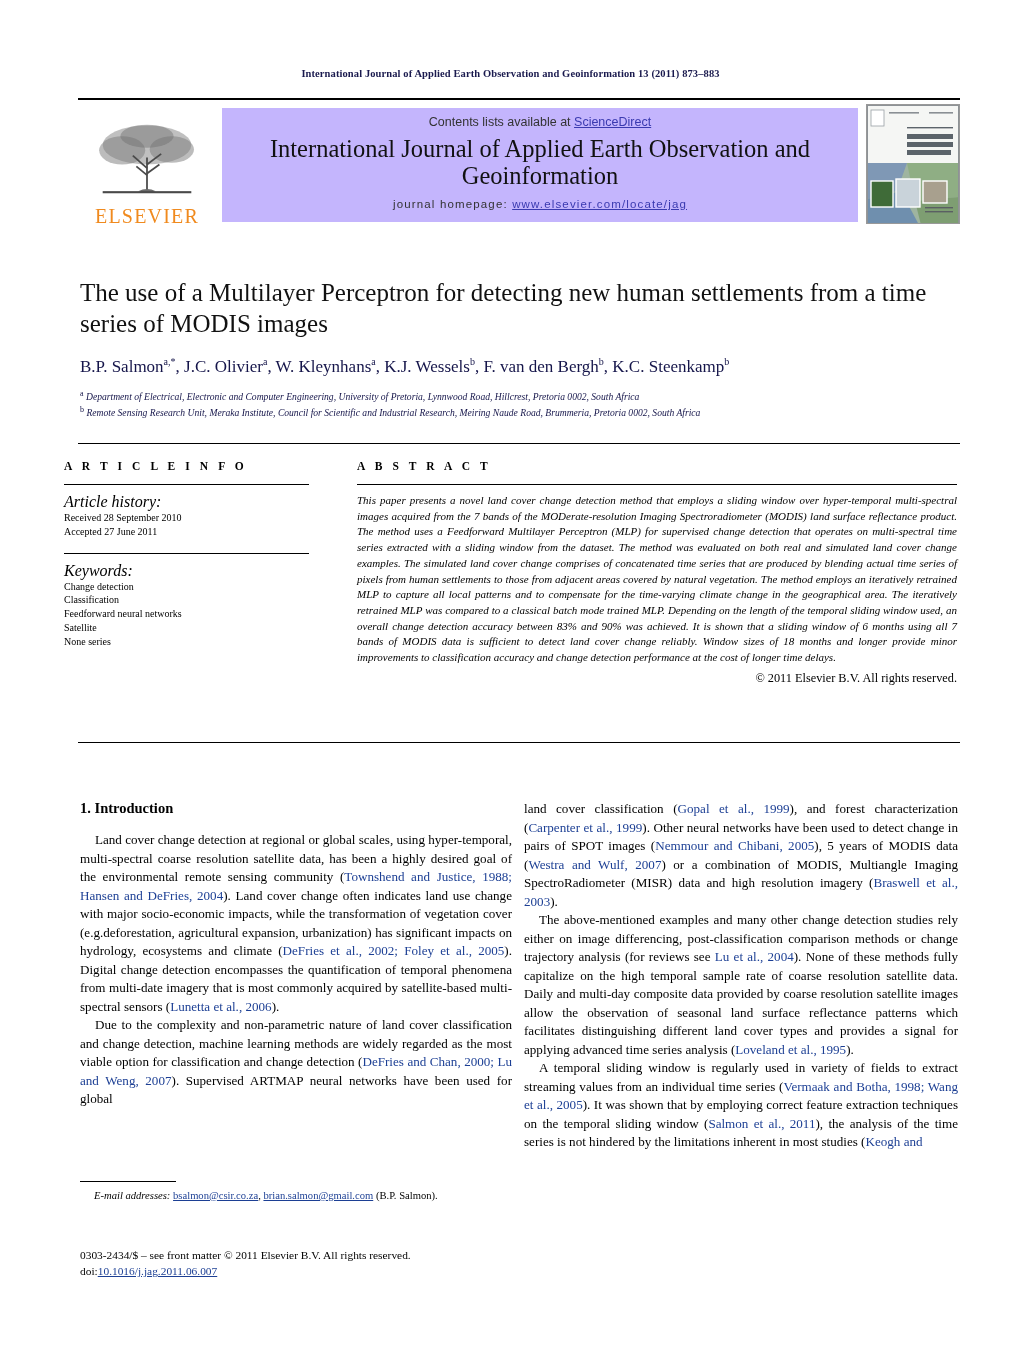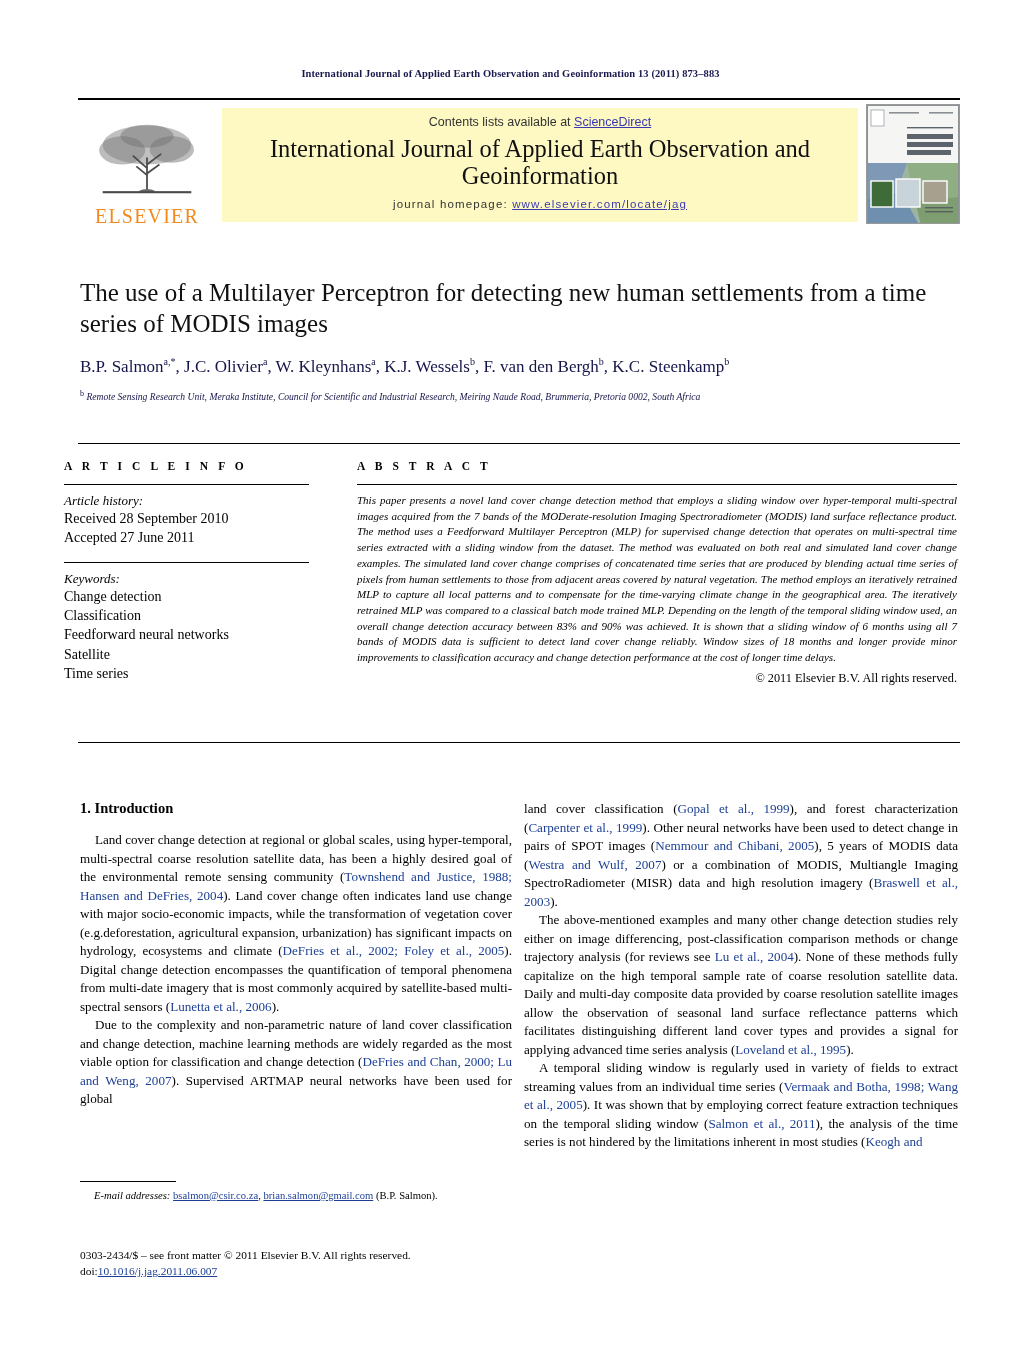--- a/index.html
+++ b/index.html
@@ -61,21 +61,21 @@
     font-family: "Liberation Serif", serif;
     font-size: 20px;
     letter-spacing: 1.2px;
     color: #F08A1E;
     margin-top: -2px;
     font-weight: 400;
   }
 
   .journal-band {
     flex: 1 1 auto;
-    background: #fef9c3;
+    background: #c4b5fd;
     margin-top: 8px;
     margin-bottom: 6px;
     margin-left: 6px;
     margin-right: 8px;
     padding: 7px 10px 6px 10px;
     display: flex;
     flex-direction: column;
     align-items: center;
     justify-content: flex-start;
   }
@@ -165,24 +165,24 @@
     font-size: 11.5px;
     font-weight: bold;
     letter-spacing: 3.6px;
     margin-bottom: 12px;
   }
   .hr-thin { border-top: 0.9px solid #000; margin: 0 0 8px 0; }
   .hr-thick { border-top: 1.6px solid #000; margin: 14px 0 8px 0; }
 
   .info-label {
     font-style: italic;
-    font-size: 13px;
-    font-family: "Liberation Serif", serif;
-  }
-  .info-line { font-size: 14px; font-family: "Liberation Serif", serif; line-height: 1.38; }
+    font-size: 16px;
+    font-family: "Liberation Serif", serif;
+  }
+  .info-line { font-size: 10px; font-family: "Liberation Serif", serif; line-height: 1.38; }
 
   .abstract-body {
     font-family: "Liberation Serif", serif;
     font-size: 11px;
     line-height: 1.43;
     text-align: justify;
     text-justify: inter-word;
     font-style: italic;
   }
   .copyright {
@@ -308,41 +308,44 @@
     </div>
   </div>
 
   <div class="title-block">
     <h1 class="art-title">The use of a Multilayer Perceptron for detecting new human settlements from a time series of MODIS images</h1>
 
     <div class="authors">
       B.P. Salmon<sup>a,*</sup>, J.C. Olivier<sup>a</sup>, W. Kleynhans<sup>a</sup>, K.J. Wessels<sup>b</sup>, F. van den Bergh<sup>b</sup>, K.C. Steenkamp<sup>b</sup>
     </div>
 
+    <div class="affil">
+      <sup>a</sup> <span>Department of Electrical, Electronic and Computer Engineering, University of Pretoria, Lynnwood Road, Hillcrest, Pretoria 0002, South Africa</span>
+    </div>
     <div class="affil">
       <sup>b</sup> <span>Remote Sensing Research Unit, Meraka Institute, Council for Scientific and Industrial Research, Meiring Naude Road, Brummeria, Pretoria 0002, South Africa</span>
     </div>
   </div>
 
   <div class="rule-top"></div>
   <div class="rule-bottom"></div>
 
   <div class="info-col">
     <div class="sec-head">A R T I C L E   I N F O</div>
     <div class="hr-thin"></div>
     <div class="info-label">Article history:</div>
     <div class="info-line">Received 28 September 2010</div>
     <div class="info-line">Accepted 27 June 2011</div>
     <div class="hr-thick"></div>
     <div class="info-label">Keywords:</div>
     <div class="info-line">Change detection</div>
     <div class="info-line">Classification</div>
     <div class="info-line">Feedforward neural networks</div>
     <div class="info-line">Satellite</div>
-    <div class="info-line">Time series</div>
+    <div class="info-line">None series</div>
   </div>
 
   <div class="abs-col">
     <div class="sec-head">A B S T R A C T</div>
     <div class="hr-thin"></div>
     <div class="abstract-body">This paper presents a novel land cover change detection method that employs a sliding window over hyper-temporal multi-spectral images acquired from the 7 bands of the MODerate-resolution Imaging Spectroradiometer (MODIS) land surface reflectance product. The method uses a Feedforward Multilayer Perceptron (MLP) for supervised change detection that operates on multi-spectral time series extracted with a sliding window from the dataset. The method was evaluated on both real and simulated land cover change examples. The simulated land cover change comprises of concatenated time series that are produced by blending actual time series of pixels from human settlements to those from adjacent areas covered by natural vegetation. The method employs an iteratively retrained MLP to capture all local patterns and to compensate for the time-varying climate change in the geographical area. The iteratively retrained MLP was compared to a classical batch mode trained MLP. Depending on the length of the temporal sliding window used, an overall change detection accuracy between 83% and 90% was achieved. It is shown that a sliding window of 6 months using all 7 bands of MODIS data is sufficient to detect land cover change reliably. Window sizes of 18 months and longer provide minor improvements to classification accuracy and change detection performance at the cost of longer time delays.</div>
     <div class="copyright">© 2011 Elsevier B.V. All rights reserved.</div>
   </div>
 
   <div class="body-left">

